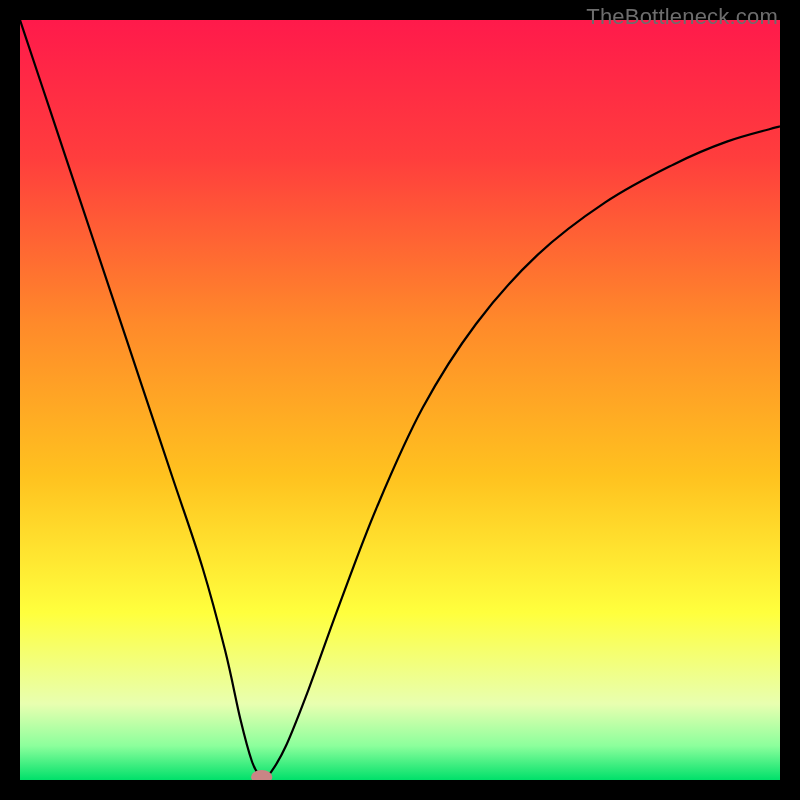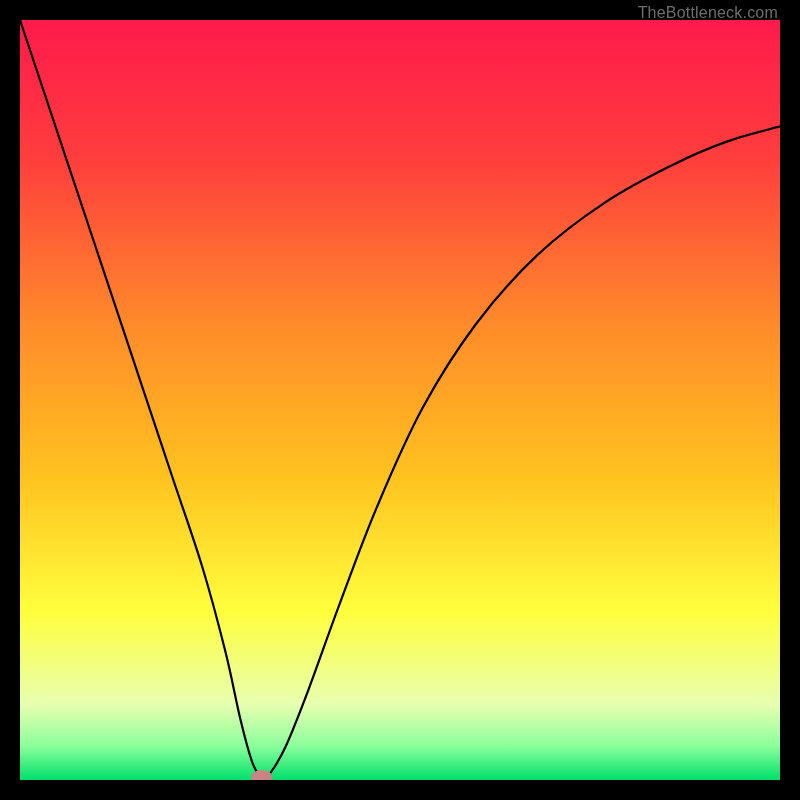--- a/index.html
+++ b/index.html
@@ -24,21 +24,21 @@
     left: 0;
     top: 0;
     width: 760px;
     height: 760px;
   }
   .attribution {
     position: absolute;
     top: 4px;
     right: 22px;
     color: #6d6d6d;
-    font-size: 16px;
+    font-size: 22px;
     font-weight: 500;
     letter-spacing: 0.2px;
   }
   svg { display: block; }
 </style>
 </head>
 <body>
 
 <div class="frame">
   <svg class="plot-area" viewBox="0 0 100 100" preserveAspectRatio="none">

